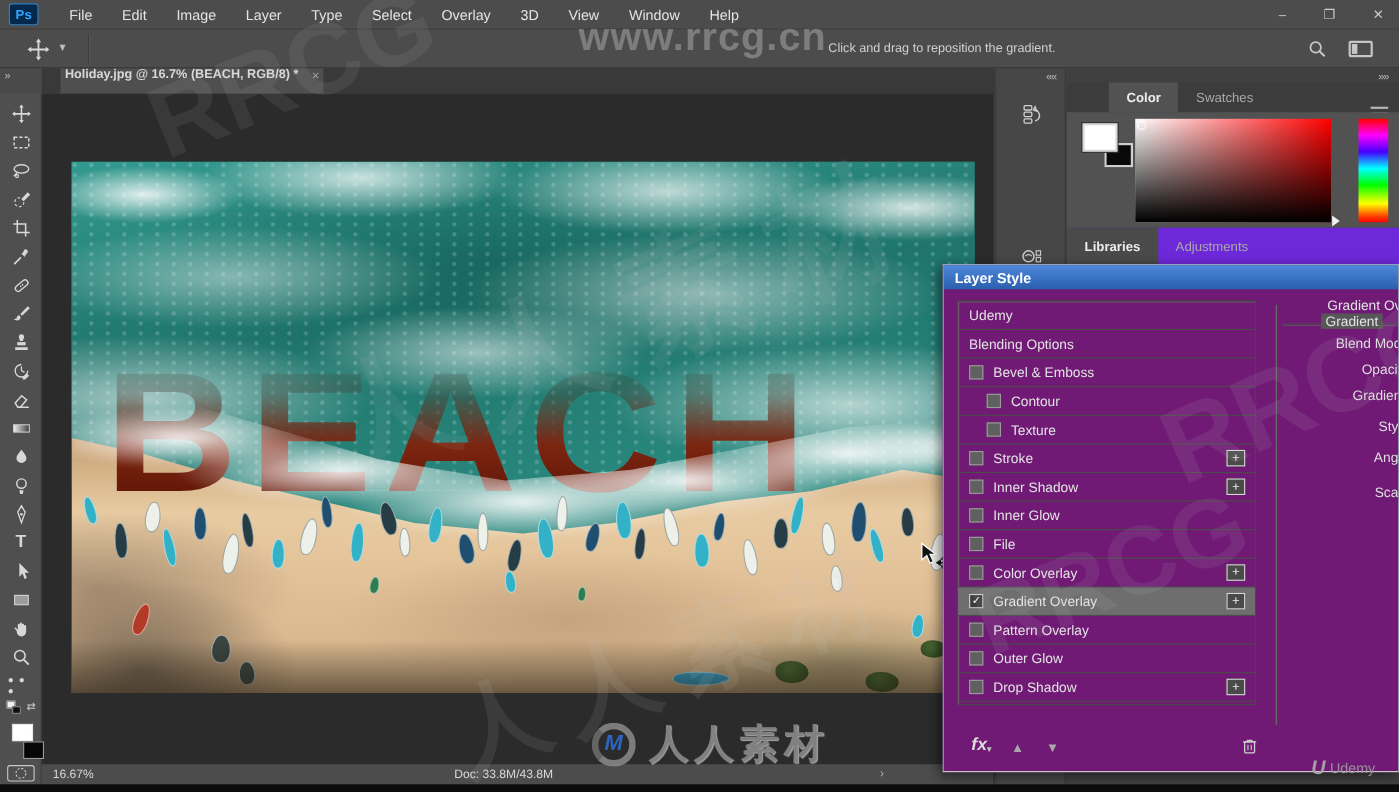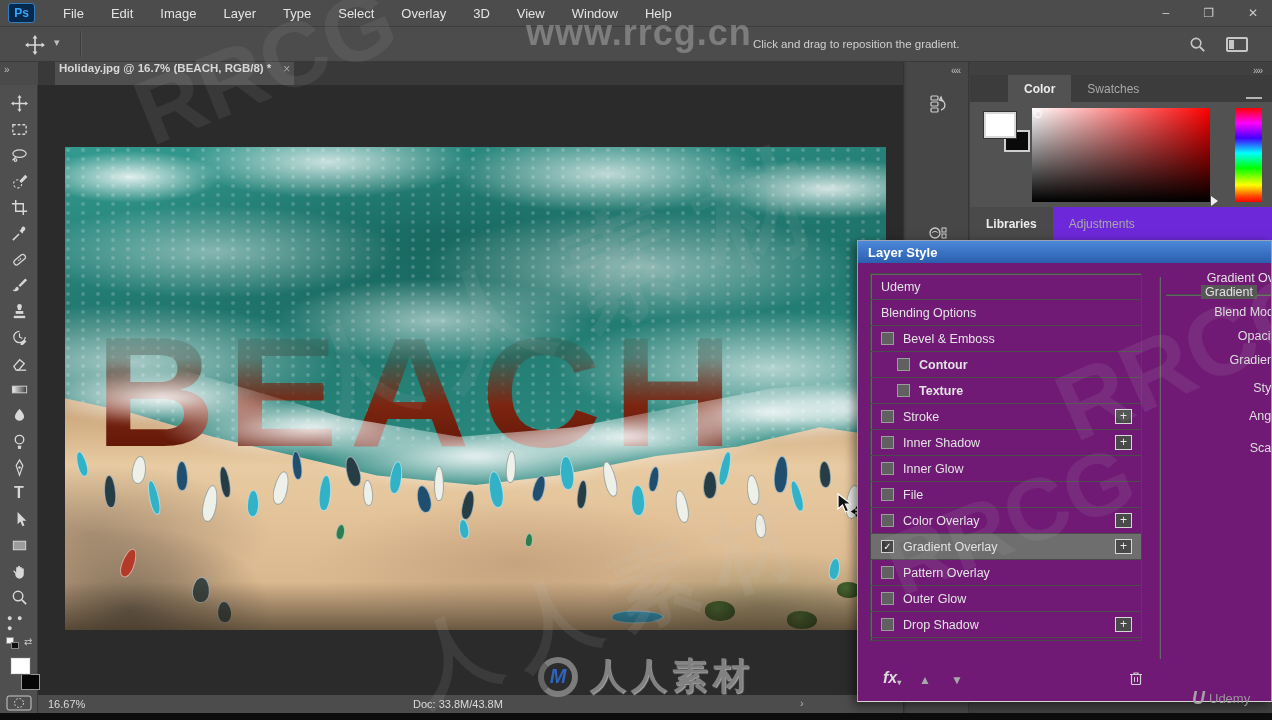--- a/index.html
+++ b/index.html
@@ -120,21 +120,21 @@
   .ptabs2{position:absolute;left:0;top:145px;right:0;height:33px;background:#6d28d9;display:flex;}
   .ptab2{height:33px;display:flex;align-items:center;padding:0 16px;font-size:12px;color:#a9a9a9;}
   .ptab2.active{background:#4a4a4a;color:#ececec;font-weight:bold;}
 
   
   .dialog{position:absolute;left:857px;top:240px;width:415px;height:462px;background:#701a75;border:1px solid #95a3b5;border-bottom:1px solid #d6d6d6;box-shadow:-3px 3px 10px rgba(0,0,0,.5);z-index:40;overflow:hidden;}
   .dlg-title{height:22px;background:linear-gradient(180deg,#4d88da 0%,#2a5fae 100%);color:#ffffff;font-weight:bold;font-size:13px;display:flex;align-items:center;padding-left:10px;}
   .ls-list{position:absolute;left:12px;top:32px;width:272px;height:368px;border:1px solid #484848;box-shadow:1px 1px 0 #656565 inset;}
   .ls-row{height:26px;display:flex;align-items:center;border-bottom:1px solid #4b4b4b;padding-left:10px;font-size:12.5px;color:#e3e3e3;position:relative;}
   .ls-row.sel{background:#6e6e6e;}
-  .ls-row.ind{padding-left:26px;font-weight:bold;}
+  .ls-row.ind{padding-left:26px;}
   .cb{flex:0 0 13px;width:13px;height:13px;border:1px solid #9c9c9c;background:#606060;margin-right:9px;font-size:10px;line-height:12px;text-align:center;color:#fff;}
   .cb.on{background:#3c3c3c;border-color:#cfcfcf;}
   .plus{position:absolute;right:9px;top:5px;width:17px;height:15px;border:1px solid #d6d6d6;color:#eaeaea;font-size:12px;line-height:13px;text-align:center;background:#4a4a4a;}
   .dlg-fx{position:absolute;left:25px;top:428px;color:#dcdcdc;font-size:16px;font-weight:bold;font-style:italic;}
   .dlg-fx small{font-style:normal;font-size:8px;vertical-align:-2px;color:#c0c0c0;}
   .dlg-up{position:absolute;left:61px;top:432px;color:#a8a8a8;font-size:12px;}
   .dlg-down{position:absolute;left:93px;top:432px;color:#a8a8a8;font-size:12px;}
   .dlg-trash{position:absolute;left:271px;top:430px;}
   .dlg-vline{position:absolute;left:301px;top:36px;height:382px;border-left:1px solid #494949;border-right:1px solid #666;}
   .rheader{position:absolute;right:-10px;top:30px;white-space:nowrap;font-size:12.5px;color:#e2e2e2;}

